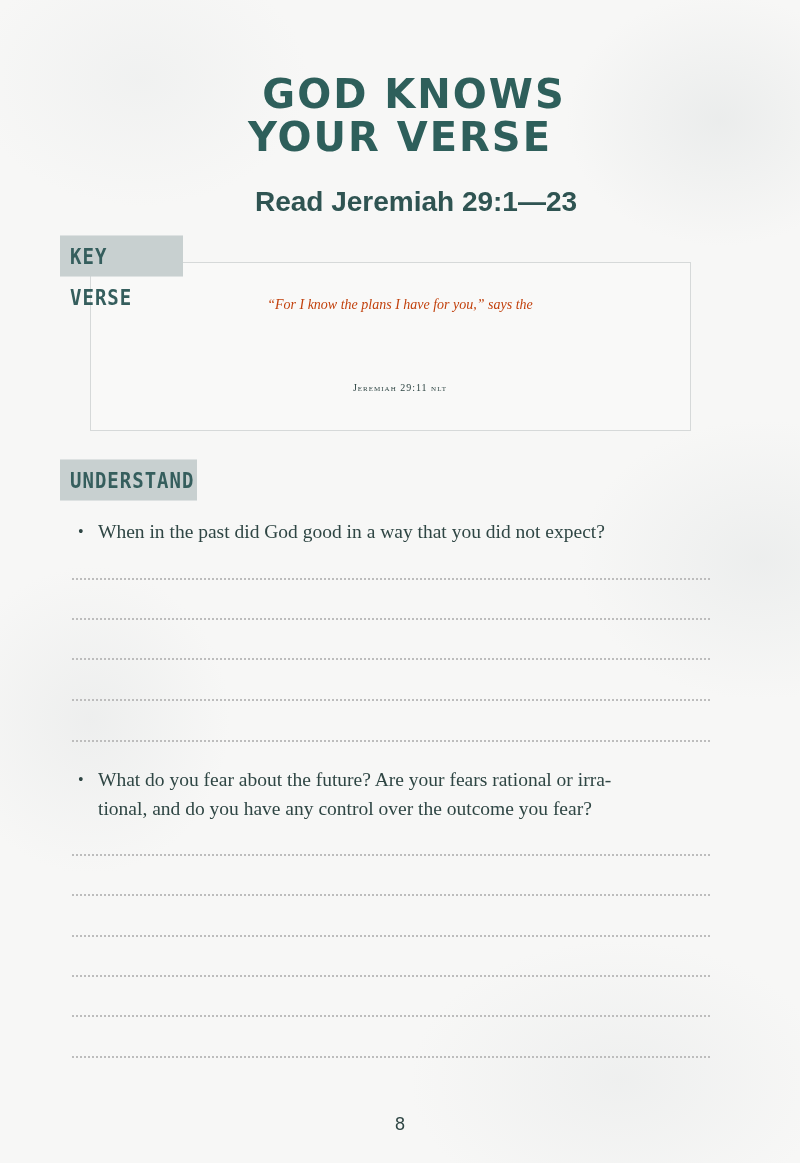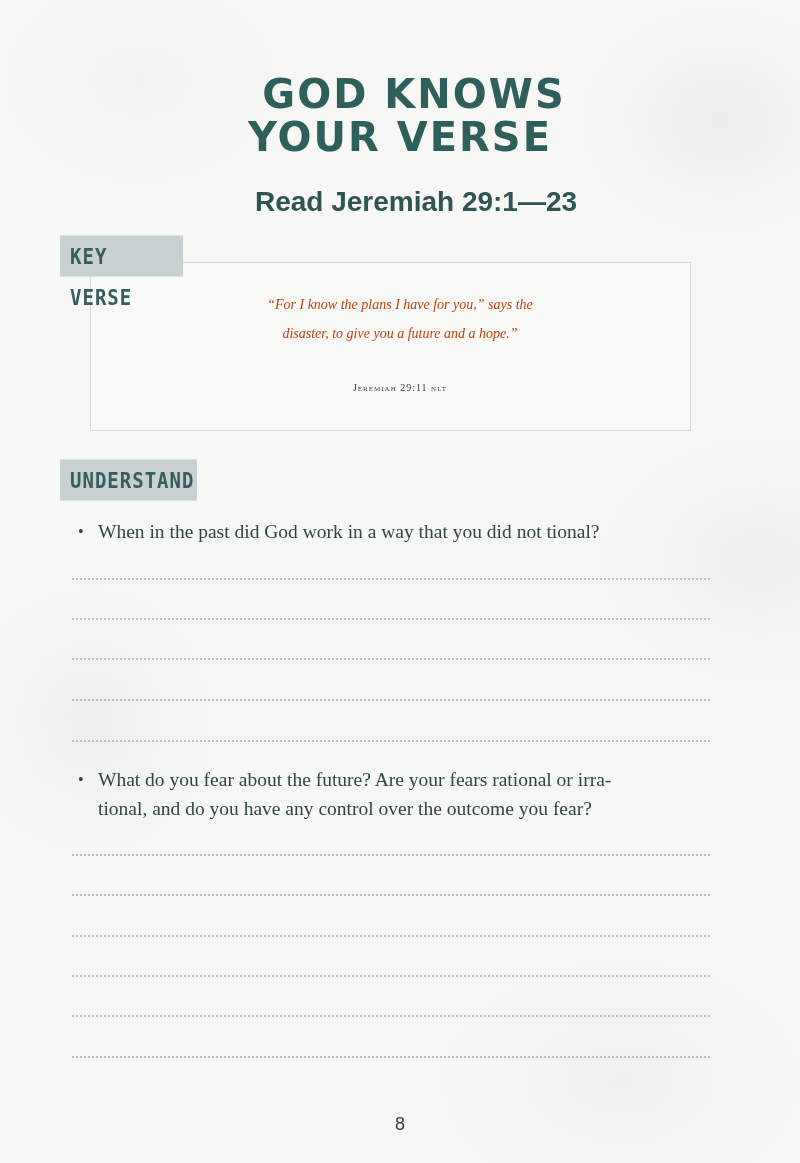--- a/index.html
+++ b/index.html
@@ -75,29 +75,28 @@
 <div class="bg-texture"></div>
 
 <h1 class="title title-1">GOD KNOWS</h1>
 <h1 class="title title-2">YOUR VERSE</h1>
 <h2 class="subtitle">Read Jeremiah 29:1—23</h2>
 
 <div class="verse-box"></div>
 <div class="label-tag key-label">KEY VERSE</div>
 <div class="verse-text">
   <div>“For I know the plans I have for you,” says the</div>
-  <div>disaster, to give you a future and a hope.”</div>
 </div>
 <div class="verse-ref">Jeremiah 29:11 nlt</div>
 
 <div class="label-tag und-label">UNDERSTAND</div>
 
 <div class="question q1">
   <span class="bullet">•</span>
-  <span class="q-text">When in the past did God work in a way that you did not tional?</span>
+  <span class="q-text">When in the past did God good in a way that you did not expect?</span>
 </div>
 
 <div class="line" style="top:578px"></div>
 <div class="line" style="top:618px"></div>
 <div class="line" style="top:658px"></div>
 <div class="line" style="top:699px"></div>
 <div class="line" style="top:740px"></div>
 
 <div class="question q2">
   <span class="bullet">•</span>

